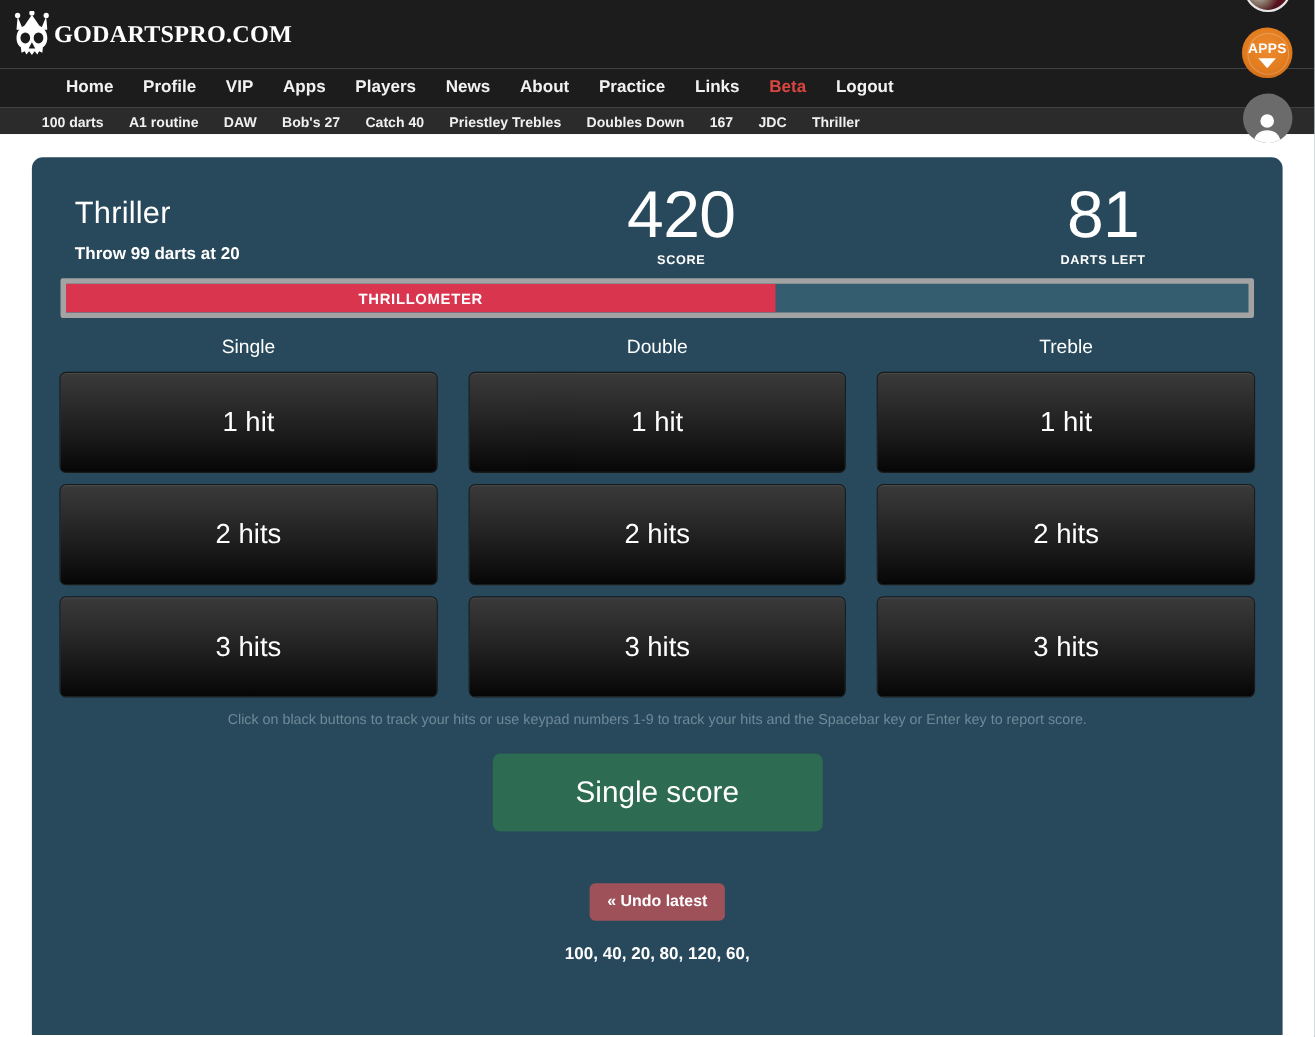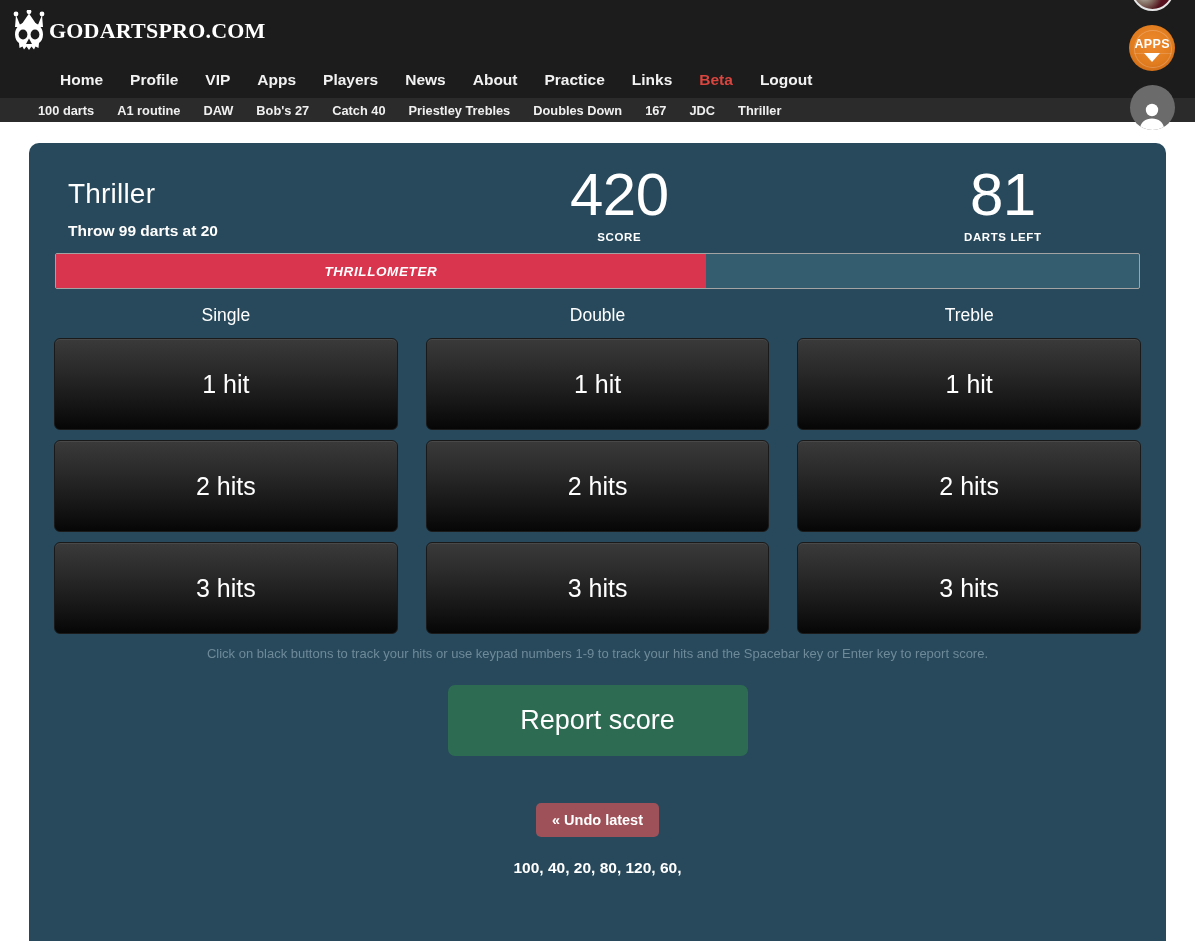--- a/index.html
+++ b/index.html
@@ -140,23 +140,23 @@
   }
   .stat-label {
     color: #ffffff; font-size: 11.5px; font-weight: bold;
     letter-spacing: 0.6px; margin-top: 6px;
   }
 
   
   .meter {
     height: 36px; margin: 0 1px;
     background: #355d70;
-    border: 1px solid #a3a3a3;
+    border: 5px solid #a3a3a3;
     border-radius: 2px;
-    position: relative; overflow: hidden; font-style: italic;
+    position: relative; overflow: hidden;
   }
   .meter-fill {
     position: absolute; left: 0; top: 0; bottom: 0;
     background: #d9354f;
     display: flex; align-items: center; justify-content: center;
   }
   .meter-text {
     color: #ffffff; font-size: 13.5px; font-weight: bold;
     letter-spacing: 0.6px; white-space: nowrap;
   }
@@ -340,21 +340,21 @@
         <button class="hit-btn">1 hit</button>
         <button class="hit-btn">2 hits</button>
         <button class="hit-btn">3 hits</button>
       </div>
 
     </div>
 
     <div class="hint">Click on black buttons to track your hits or use keypad numbers 1-9 to track your hits and the Spacebar key or Enter key to report score.</div>
 
     <div class="report-wrap">
-      <button class="report-btn">Report score</button>
+      <button class="report-btn">Single score</button>
     </div>
 
     <div class="undo-wrap">
       <button class="undo-btn">« Undo latest</button>
     </div>
 
     <div class="history">100, 40, 20, 80, 120, 60,</div>
 
   </div>
 </div>

